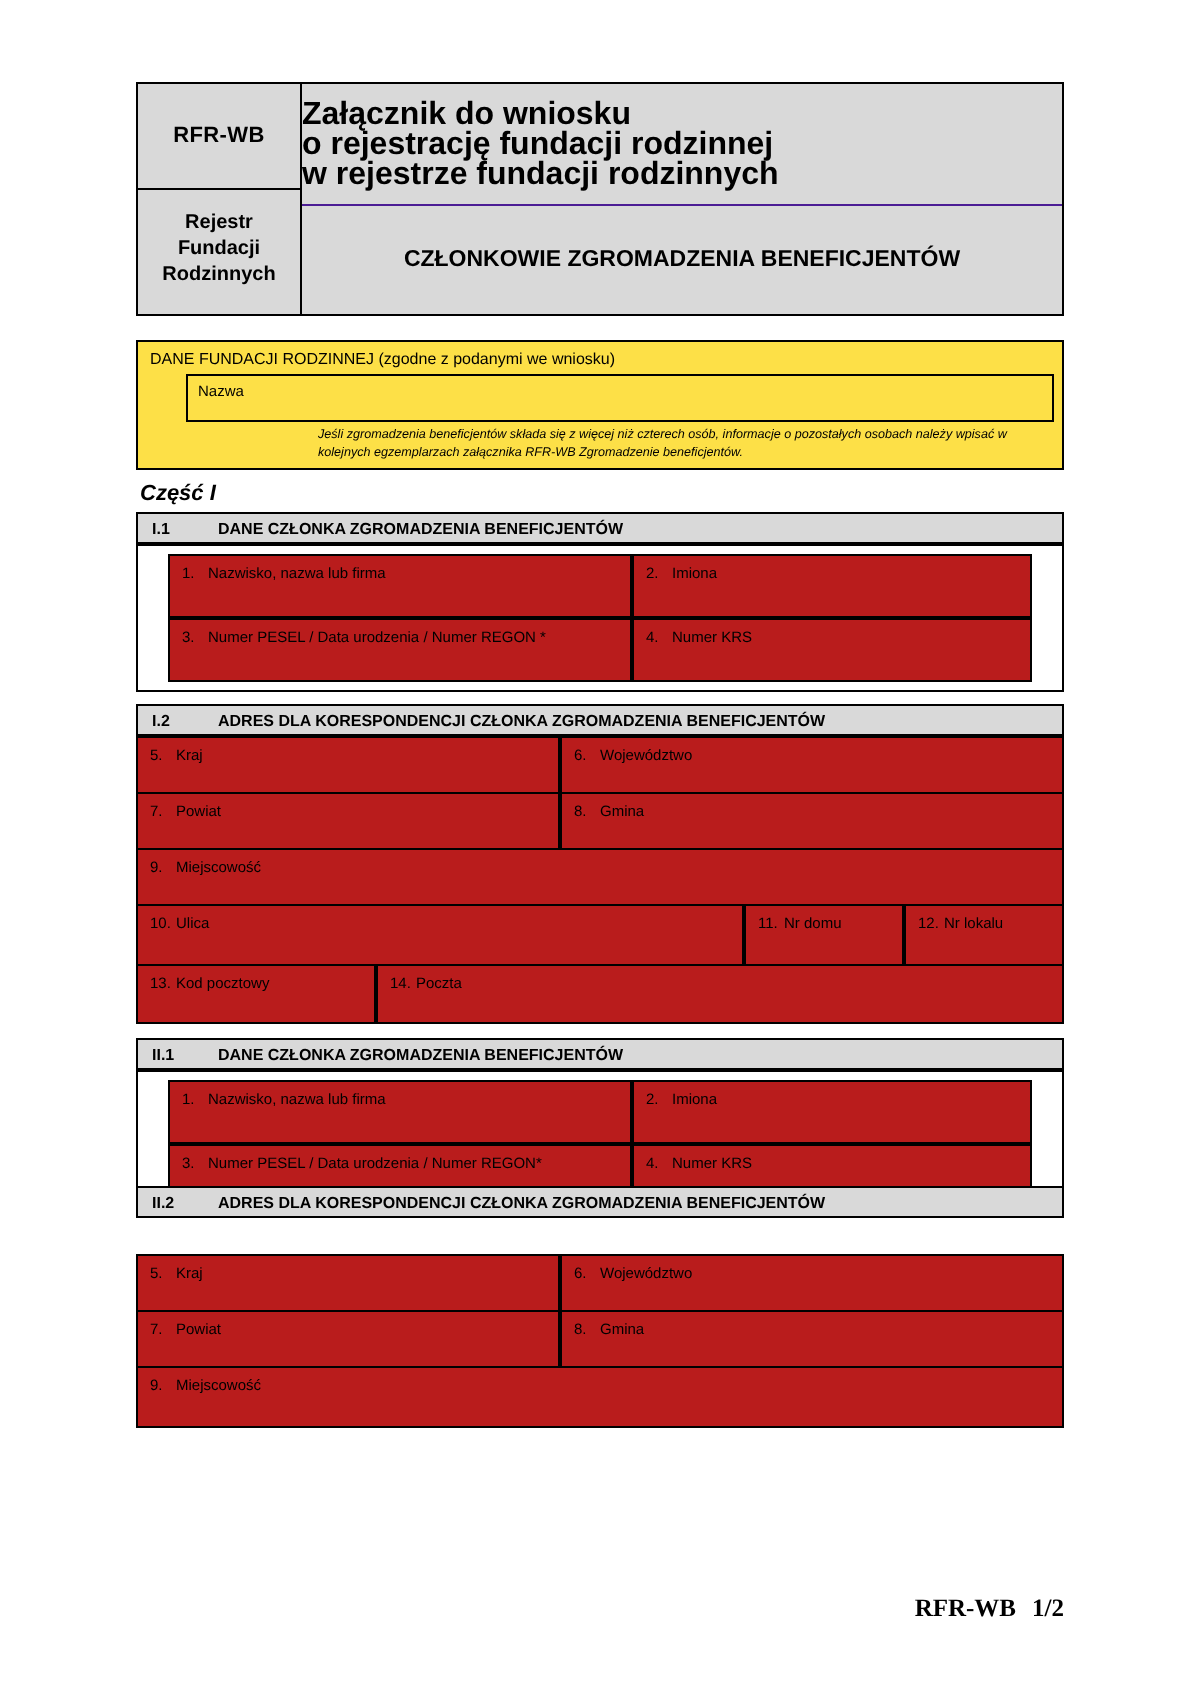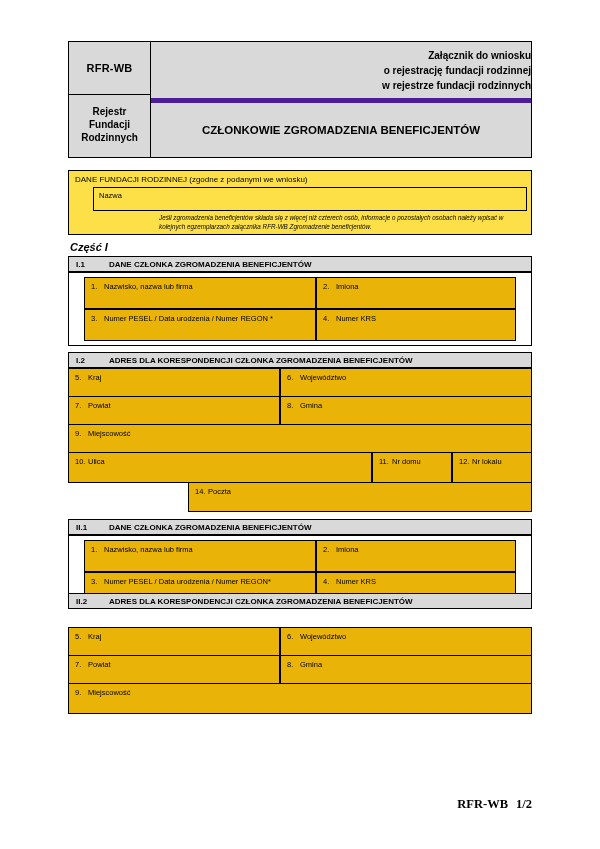--- a/index.html
+++ b/index.html
@@ -66,26 +66,26 @@
     padding-bottom: 4px;
   }
   .header-right {
     flex: 1;
     display: flex;
     flex-direction: column;
   }
   .header-title {
     height: 61px;
     box-sizing: border-box;
-    border-bottom: 5px solid #4c1d95;
+    border-bottom: 1px solid #4c1d95;
     display: flex;
     flex-direction: column;
-    align-items: flex-end;
+    align-items: flex-start;
     justify-content: center;
-    font-size: 10px;
+    font-size: 16px;
     font-weight: bold;
     line-height: 15px;
     text-align: center;
   }
   .header-subtitle {
     flex: 1;
     display: flex;
     align-items: center;
     justify-content: center;
     font-size: 11.5px;
@@ -173,21 +173,21 @@
   .sec-txt {
     font-size: 8px;
     font-weight: bold;
   }
 
   
   .cell {
     position: absolute;
     border: 1px solid #000;
     box-sizing: border-box;
-    background: #eab308;
+    background: #b91c1c;
   }
   .cell .t {
     position: absolute;
     left: 6px;
     top: 4px;
     font-size: 7.5px;
     white-space: nowrap;
   }
   .cell .t .n {
     display: inline-block;
@@ -285,20 +285,23 @@
   </div>
   <div class="cell" style="left:68px; top:452px; width:304px; height:31px;">
     <div class="t"><span class="n">10.</span><span>Ulica</span></div>
   </div>
   <div class="cell" style="left:372px; top:452px; width:80px; height:47px;">
     <div class="t"><span class="n">11.</span><span>Nr domu</span></div>
   </div>
   <div class="cell" style="left:452px; top:452px; width:80px; height:31px;">
     <div class="t"><span class="n">12.</span><span>Nr lokalu</span></div>
   </div>
+  <div class="cell" style="left:68px; top:482px; width:120px; height:30px;">
+    <div class="t"><span class="n">13.</span><span>Kod pocztowy</span></div>
+  </div>
   <div class="cell" style="left:188px; top:482px; width:344px; height:30px;padding-left:10px;">
     <div class="t"><span class="n">14.</span><span>Poczta</span></div>
   </div>
 
   <div class="sec-bar" style="left:68px; top:519px; width:464px; height:16px;">
     <span class="sec-num">II.1</span>
     <span class="sec-txt">DANE CZŁONKA ZGROMADZENIA BENEFICJENTÓW</span>
   </div>
   <div class="box" style="left:68px; top:535px; width:464px; height:74px;"></div>
 

